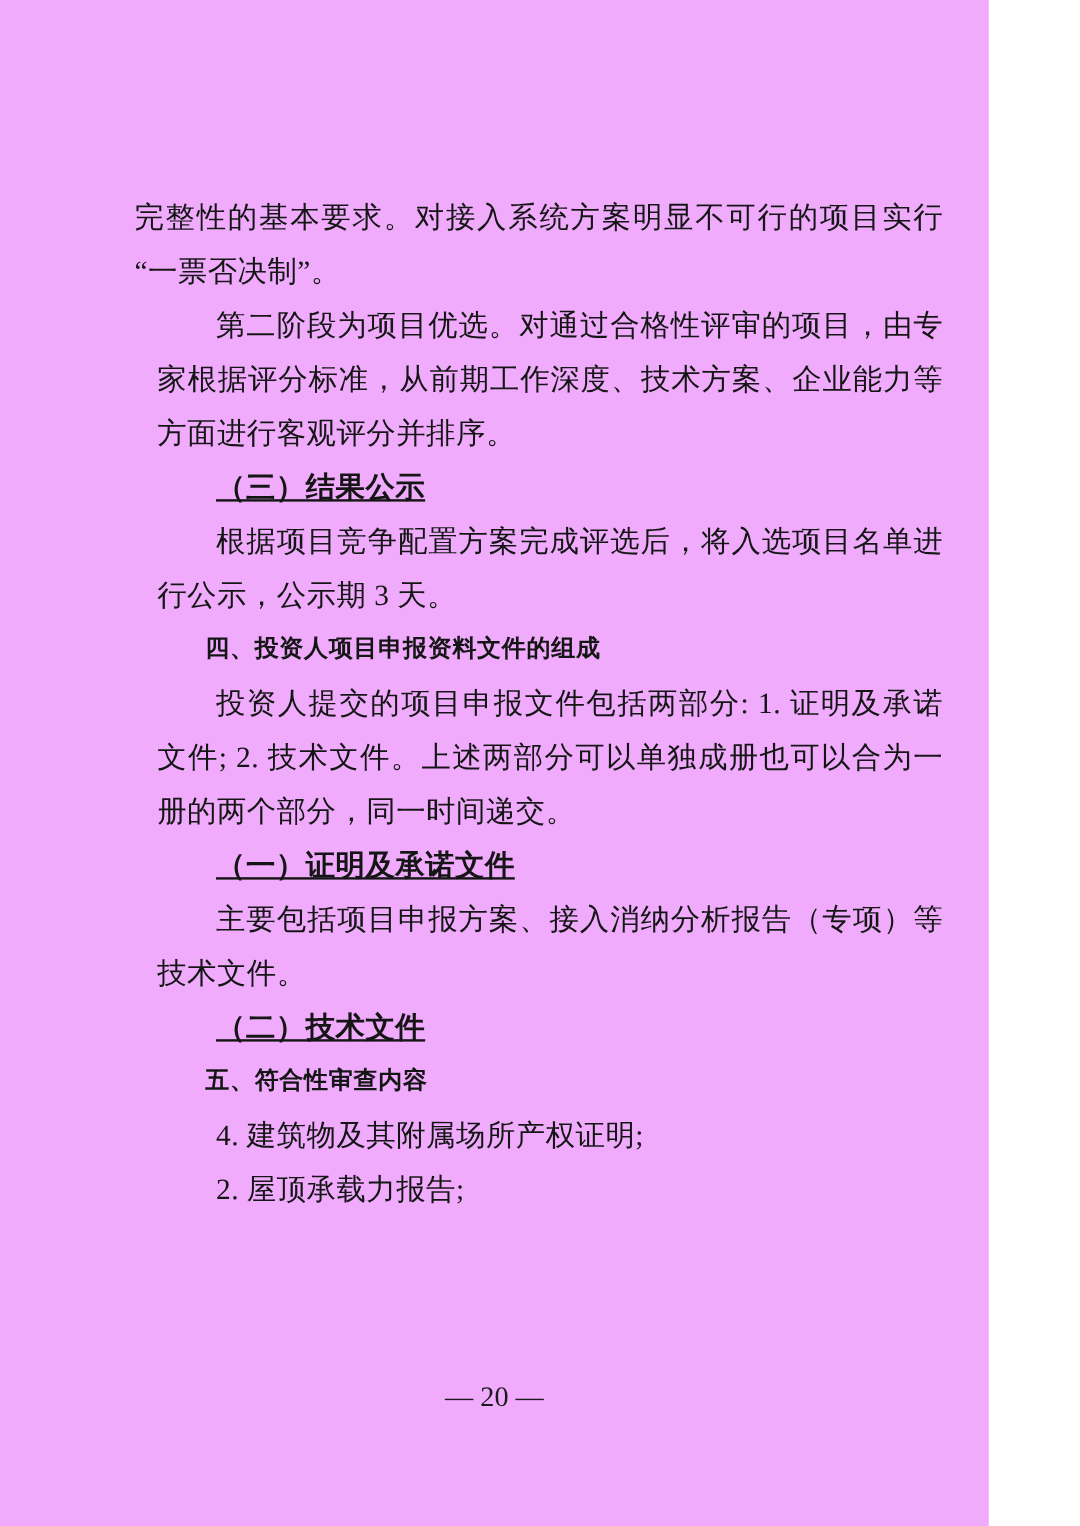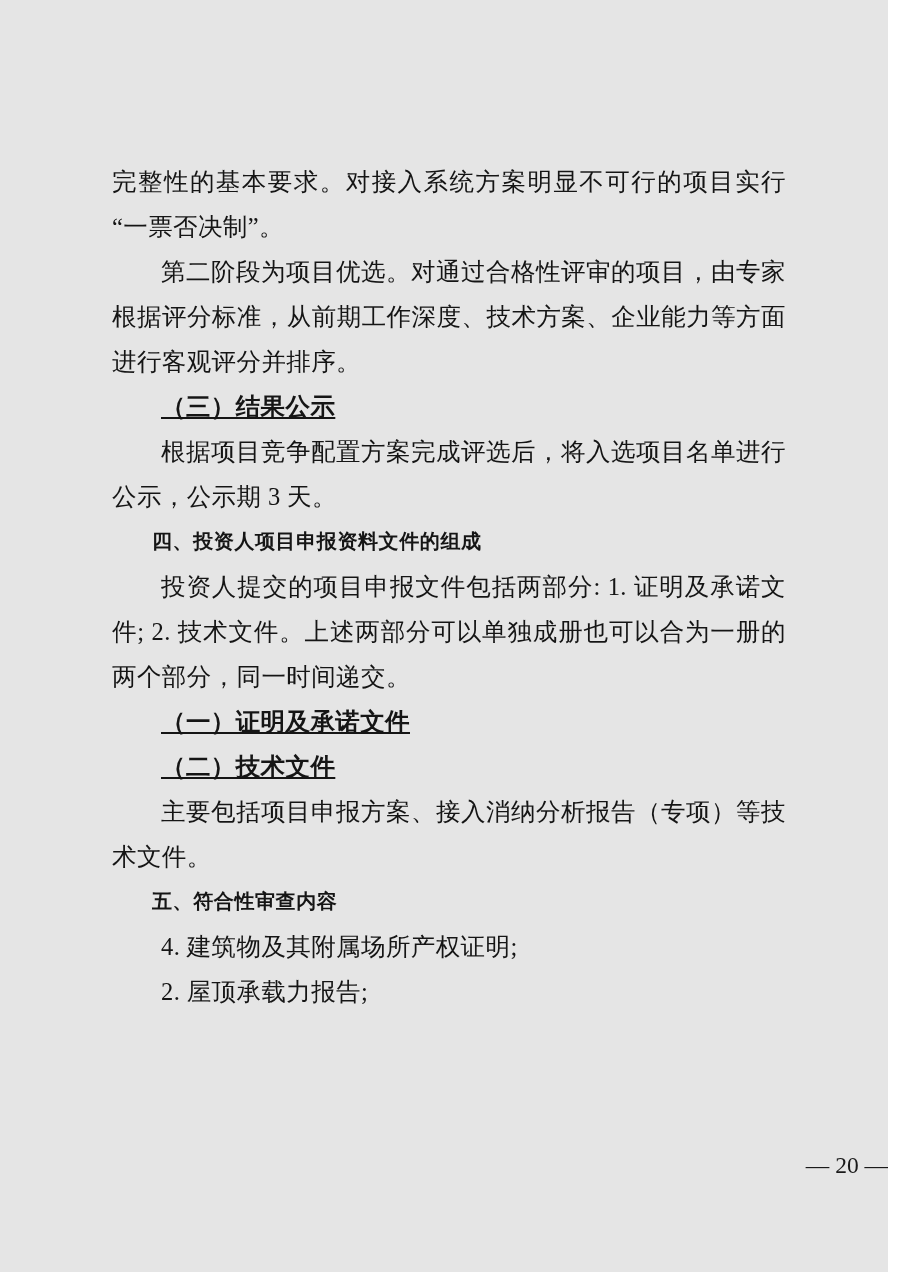--- a/index.html
+++ b/index.html
@@ -2,83 +2,84 @@
 <html lang="zh"><head>
 <meta charset="utf-8">
 <style>
   html, body {
     margin: 0;
     padding: 0;
     background: #ffffff;
   }
   .page {
     position: relative;
-    width: 888px;
+    width: 824px;
     height: 1272px;
-    background: #e5e5e5;
+    background: #f0abfc;
     color: #151515;
     font-family: "Liberation Serif", "DejaVu Serif", serif;
     overflow: hidden;
   }
   .content {
     position: absolute;
     left: 112px;
     top: 159px;
     width: 674px;
   }
   .content p {
     margin: 0;
     font-size: 24.5px;
     line-height: 45px;
     text-align: justify;
     letter-spacing: 0.4px;
   }
   .content p.indent {
     text-indent: 2em;
+    margin-left: 19px;
   }
   
   .content p.h-kai {
     font-weight: bold;
     font-family: "Liberation Serif", "DejaVu Serif", serif;
     text-decoration: underline;
   }
   
   .content p.h-hei {
     font-family: "Liberation Sans", "DejaVu Sans", sans-serif;
     font-weight: bold;
     font-size: 20px;
     letter-spacing: 0.6px;
   }
   .footer {
     position: absolute;
     left: 0;
     top: 1148px;
     width: 100%;
-    text-align: right;
+    text-align: center;
     font-size: 23.5px;
     line-height: 34px;
     color: #1a1a1a;
     font-family: "Liberation Serif", "DejaVu Serif", serif;
   }
 </style>
 </head>
 <body>
 
 <div class="page">
 
   <div class="content">
     <p>完整性的基本要求。对接入系统方案明显不可行的项目实行“一票否决制”。</p>
     <p class="indent">第二阶段为项目优选。对通过合格性评审的项目，由专家根据评分标准，从前期工作深度、技术方案、企业能力等方面进行客观评分并排序。</p>
     <p class="indent h-kai">（三）结果公示</p>
     <p class="indent">根据项目竞争配置方案完成评选后，将入选项目名单进行公示，公示期 3 天。</p>
     <p class="indent h-hei">四、投资人项目申报资料文件的组成</p>
     <p class="indent">投资人提交的项目申报文件包括两部分: 1. 证明及承诺文件; 2. 技术文件。上述两部分可以单独成册也可以合为一册的两个部分，同一时间递交。</p>
     <p class="indent h-kai">（一）证明及承诺文件</p>
+    <p class="indent">主要包括项目申报方案、接入消纳分析报告（专项）等技术文件。</p>
     <p class="indent h-kai">（二）技术文件</p>
-    <p class="indent">主要包括项目申报方案、接入消纳分析报告（专项）等技术文件。</p>
     <p class="indent h-hei">五、符合性审查内容</p>
     <p class="indent">4. 建筑物及其附属场所产权证明;</p>
     <p class="indent">2. 屋顶承载力报告;</p>
   </div>
 
   <div class="footer">
     <span>— 20 —</span>
   </div>
 
 </div>

